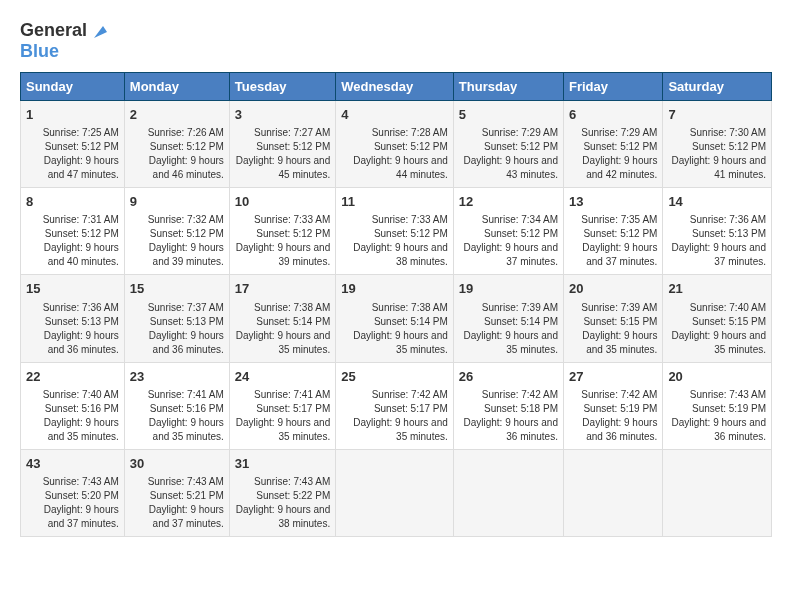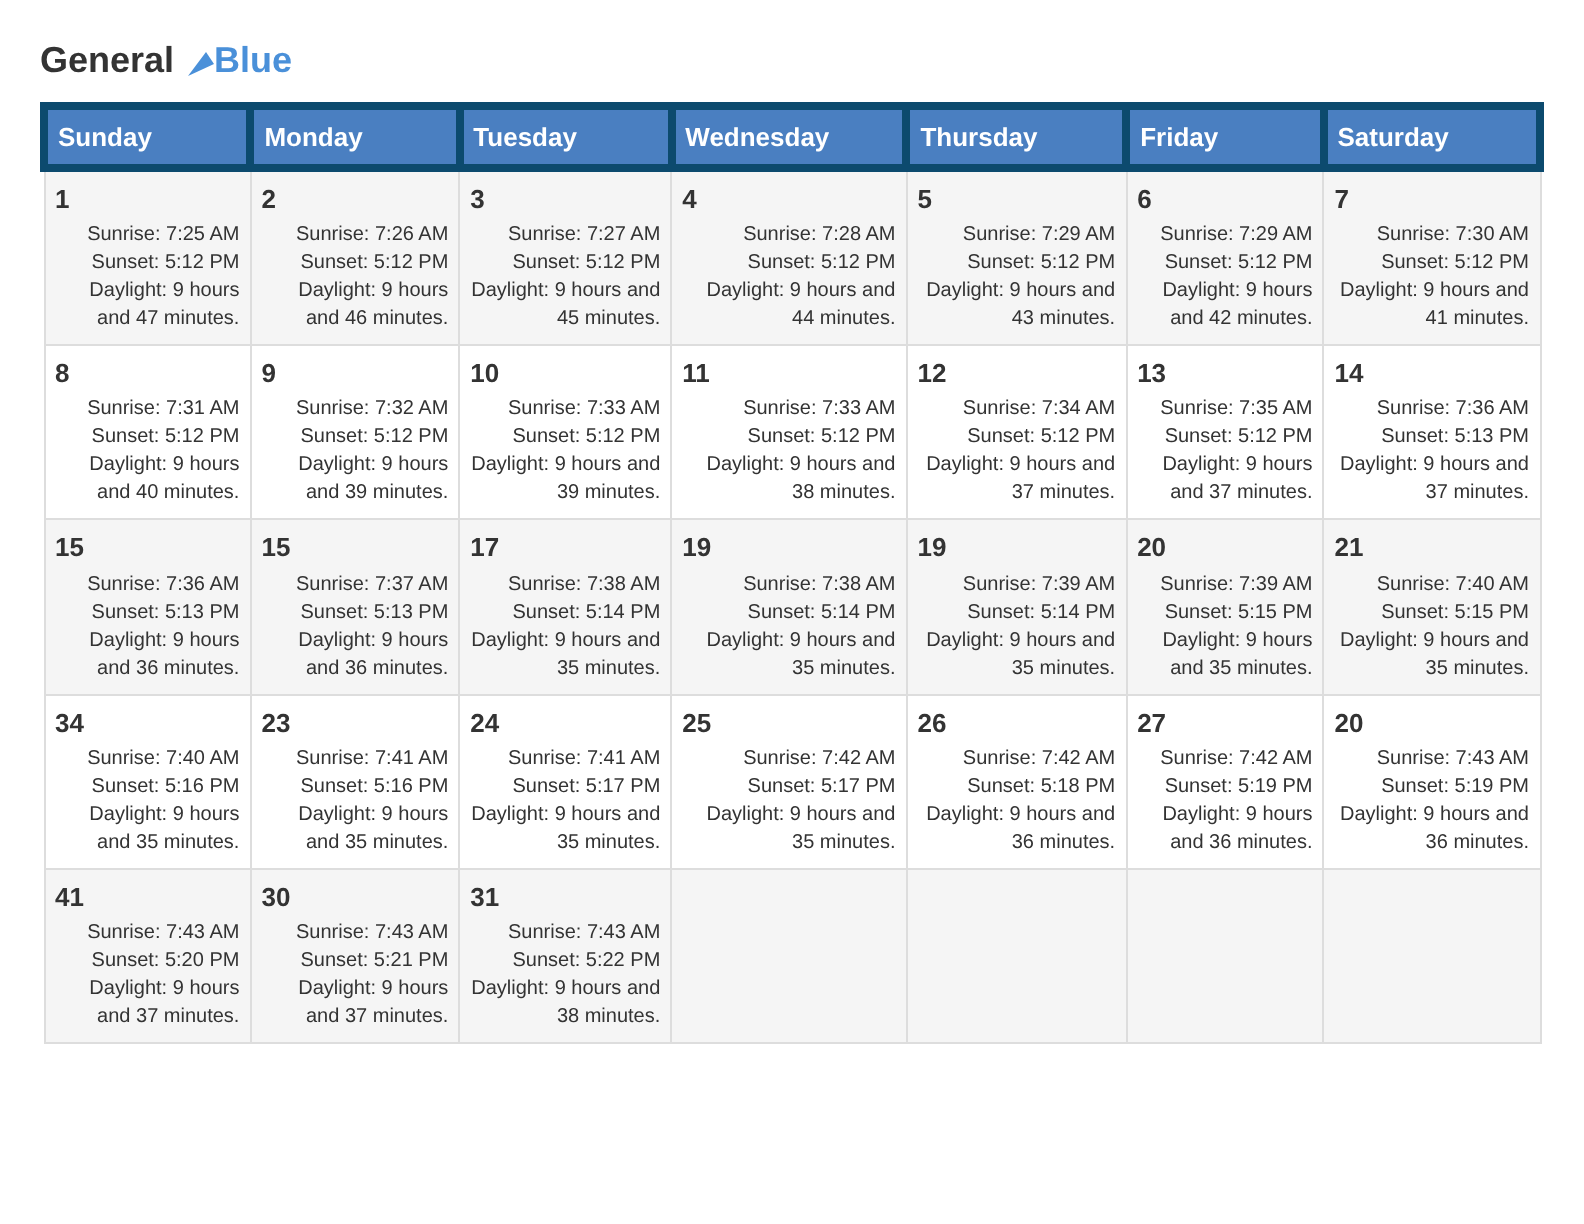--- a/index.html
+++ b/index.html
@@ -11,21 +11,21 @@
       padding: 20px;
     }
     .header {
       display: flex;
       align-items: flex-start;
       justify-content: space-between;
       margin-bottom: 10px;
     }
     .logo {
       display: flex;
-      flex-direction: row;
+      flex-direction: column;
       font-size: 18px;
       font-weight: bold;
     }
     .logo-general { color: #333; }
     .logo-blue { color: #4a90d9; }
     .logo-line {
       display: flex;
       align-items: center;
     }
     .title-block {
@@ -47,21 +47,21 @@
     }
     thead tr {
       background: #4a7fc1;
       color: #fff;
     }
     thead th {
       padding: 6px 5px;
       text-align: left;
       font-size: 13px;
       font-weight: bold;
-      border: 4px solid #0c4a6e;
+      border: 1px solid #0c4a6e;
     }
     tbody tr {
       border-bottom: 1px solid #ccc;
     }
     tbody tr:nth-child(odd) {
       background: #f5f5f5;
     }
     tbody tr:nth-child(even) {
       background: #fff;
     }
@@ -203,21 +203,21 @@
           <span class="day-num">20</span>
           <div class="day-info">Sunrise: 7:39 AM<br>Sunset: 5:15 PM<br>Daylight: 9 hours and 35 minutes.</div>
         </td>
         <td>
           <span class="day-num">21</span>
           <div class="day-info">Sunrise: 7:40 AM<br>Sunset: 5:15 PM<br>Daylight: 9 hours and 35 minutes.</div>
         </td>
       </tr>
       <tr>
         <td>
-          <span class="day-num">34</span>
+          <span class="day-num">22</span>
           <div class="day-info">Sunrise: 7:40 AM<br>Sunset: 5:16 PM<br>Daylight: 9 hours and 35 minutes.</div>
         </td>
         <td>
           <span class="day-num">23</span>
           <div class="day-info">Sunrise: 7:41 AM<br>Sunset: 5:16 PM<br>Daylight: 9 hours and 35 minutes.</div>
         </td>
         <td>
           <span class="day-num">24</span>
           <div class="day-info">Sunrise: 7:41 AM<br>Sunset: 5:17 PM<br>Daylight: 9 hours and 35 minutes.</div>
         </td>
@@ -233,21 +233,21 @@
           <span class="day-num">27</span>
           <div class="day-info">Sunrise: 7:42 AM<br>Sunset: 5:19 PM<br>Daylight: 9 hours and 36 minutes.</div>
         </td>
         <td>
           <span class="day-num">20</span>
           <div class="day-info">Sunrise: 7:43 AM<br>Sunset: 5:19 PM<br>Daylight: 9 hours and 36 minutes.</div>
         </td>
       </tr>
       <tr>
         <td>
-          <span class="day-num">41</span>
+          <span class="day-num">43</span>
           <div class="day-info">Sunrise: 7:43 AM<br>Sunset: 5:20 PM<br>Daylight: 9 hours and 37 minutes.</div>
         </td>
         <td>
           <span class="day-num">30</span>
           <div class="day-info">Sunrise: 7:43 AM<br>Sunset: 5:21 PM<br>Daylight: 9 hours and 37 minutes.</div>
         </td>
         <td>
           <span class="day-num">31</span>
           <div class="day-info">Sunrise: 7:43 AM<br>Sunset: 5:22 PM<br>Daylight: 9 hours and 38 minutes.</div>
         </td>

